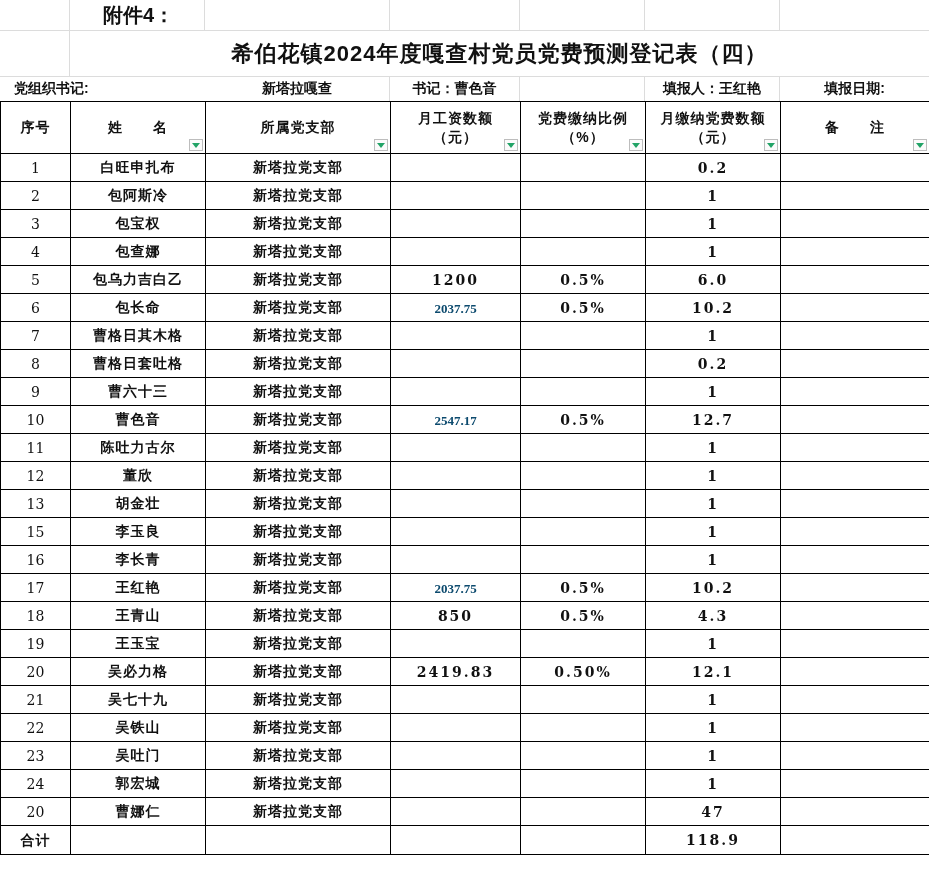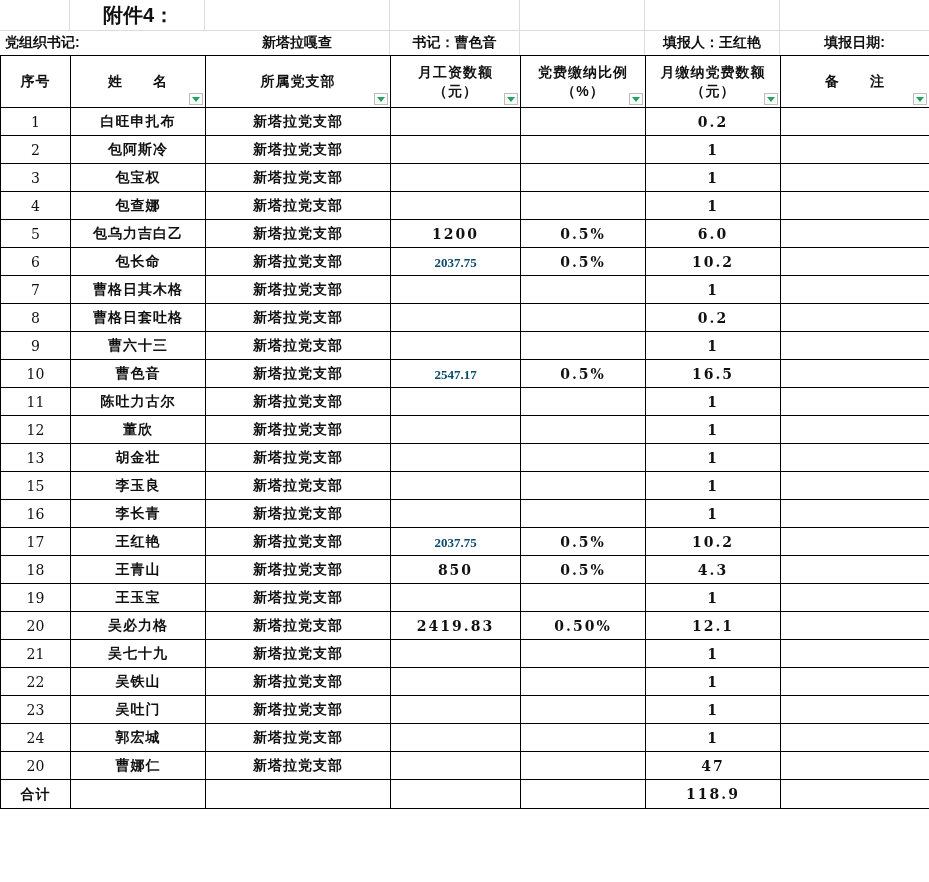--- a/index.html
+++ b/index.html
@@ -11,21 +11,21 @@
   .toprow { display:flex; width:929px; }
   .lightcell { border-right:1px solid var(--grid); border-bottom:1px solid var(--grid); height:100%; }
   .row-attach { height:31px; }
   .row-attach .lightcell { display:flex; align-items:center; }
   .attach-label { font-size:20px; font-weight:700; padding-left:33px; white-space:nowrap; }
   .row-title { height:46px; }
   .row-title .titlearea { flex:1; display:flex; align-items:center; justify-content:center; border-bottom:1px solid var(--grid); }
   .doc-title { font-size:22px; font-weight:700; letter-spacing:1px; white-space:nowrap; }
   .row-info { height:24px; font-size:14px; font-weight:700; }
   .row-info .lightcell { display:flex; align-items:center; justify-content:center; border-bottom:none; white-space:nowrap; }
-  .row-info .leftlab { justify-content:flex-start; padding-left:5px; border-right:none; overflow:visible; }
+  .row-info .leftlab { justify-content:flex-start; padding-left:14px; border-right:none; overflow:visible; }
 
   
   table { border-collapse:collapse; table-layout:fixed; width:929px; }
   td, th { border:1.6px solid var(--ink); padding:0; text-align:center; vertical-align:middle; overflow:hidden; }
   tr.hdr { height:52px; }
   tr.datarow { height:28px; }
   tr.totalrow { height:29px;padding-left:8px; }
   th { position:relative; font-size:14px; font-weight:700; }
   th .hlabel { white-space:pre-line; line-height:1.35; letter-spacing:1px; }
   .cn { font-weight:700; font-size:14px; letter-spacing:1px; white-space:nowrap; }
@@ -48,20 +48,26 @@
     <div class="lightcell" style="width:135px">
       <span class="attach-label">附件4：</span>
     </div>
     <div class="lightcell" style="width:185px"></div>
     <div class="lightcell" style="width:130px"></div>
     <div class="lightcell" style="width:125px"></div>
     <div class="lightcell" style="width:135px"></div>
     <div class="lightcell" style="width:149px; border-right:none"></div>
   </div>
 
+  <div class="toprow row-title">
+    <div class="lightcell" style="width:70px"></div>
+    <div class="titlearea">
+      <span class="doc-title">希伯花镇2024年度嘎查村党员党费预测登记表（四）</span>
+    </div>
+  </div>
 
   <div class="toprow row-info">
     <div class="lightcell leftlab" style="width:205px">
       <span>党组织书记:</span>
     </div>
     <div class="lightcell" style="width:185px">
       <span>新塔拉嘎查</span>
     </div>
     <div class="lightcell" style="width:130px">
       <span>书记：曹色音</span>
@@ -199,21 +205,21 @@
       <td><span class="num"></span></td>
       <td><span class="num">1</span></td>
       <td><span class="cn"></span></td>
     </tr>
         <tr class="datarow">
       <td><span class="num seq">10</span></td>
       <td><span class="cn">曹色音</span></td>
       <td><span class="cn">新塔拉党支部</span></td>
       <td><span class="num num-light">2547.17</span></td>
       <td><span class="num">0.5%</span></td>
-      <td><span class="num">16.5</span></td>
+      <td><span class="num">12.7</span></td>
       <td><span class="cn"></span></td>
     </tr>
         <tr class="datarow">
       <td><span class="num seq">11</span></td>
       <td><span class="cn">陈吐力古尔</span></td>
       <td><span class="cn">新塔拉党支部</span></td>
       <td><span class="num"></span></td>
       <td><span class="num"></span></td>
       <td><span class="num">1</span></td>
       <td><span class="cn"></span></td>

